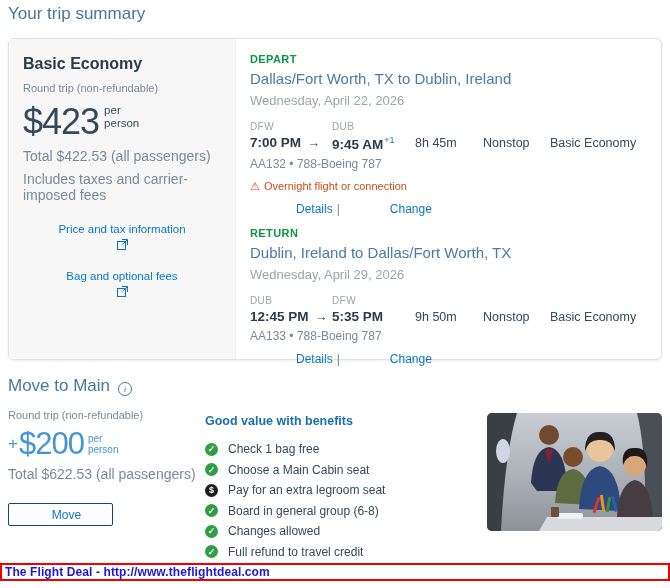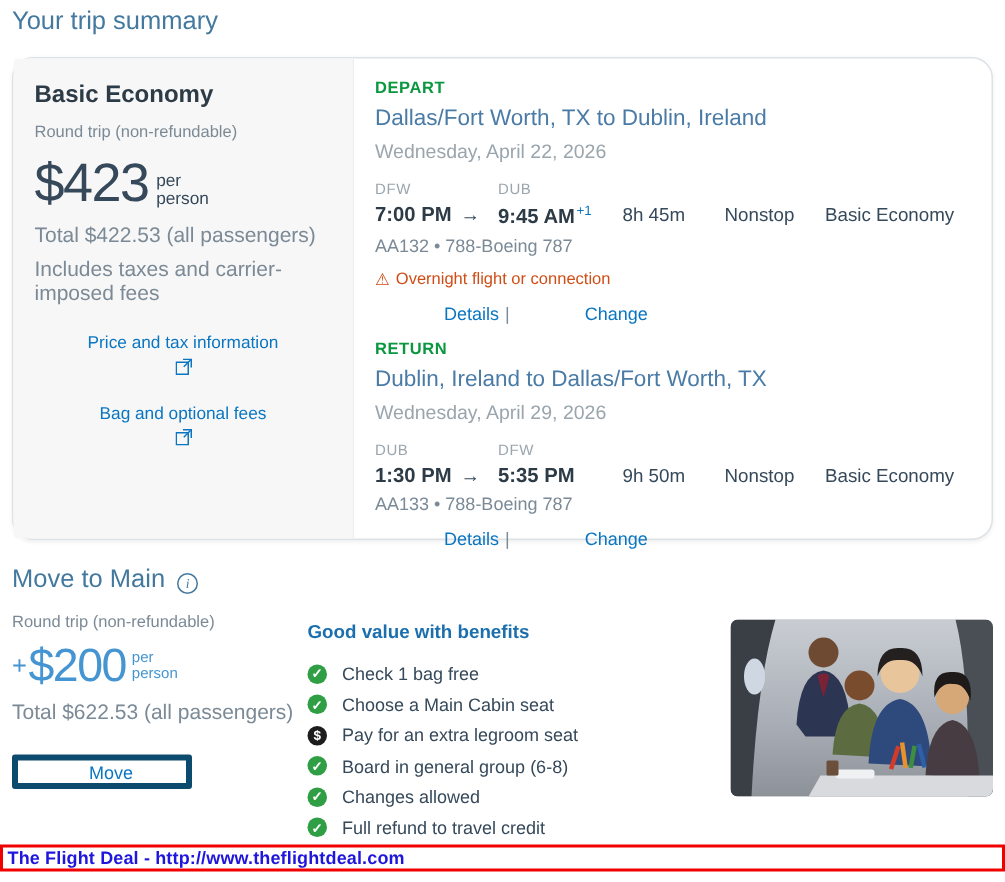--- a/index.html
+++ b/index.html
@@ -5,28 +5,28 @@
   * { margin:0; padding:0; box-sizing:border-box; }
   html,body { width:670px; height:588px; background:#ffffff;
     font-family:"Liberation Sans", sans-serif; color:#36495a; overflow:hidden; }
   body { position:relative; }
 
   
   .page-title { position:absolute; left:8px; top:4px; font-size:17px; font-weight:400; color:#44799f; }
 
   
   .trip-card { position:absolute; left:8px; top:38px; width:654px; height:322px;
-    background:#fff; border:1px solid #dde2e6; border-radius:14px;
+    background:#fff; border:1px solid #dde2e6; border-radius:6px;
     box-shadow:0 1px 3px rgba(0,0,0,.07); }
   .fare-panel { position:absolute; left:0; top:0; bottom:0; width:227px;
     background:#f7f7f7; border-right:1px solid #eceff1; border-radius:3px 0 0 3px;
     padding:16px 14px; }
   .fare-name { font-size:16px; font-weight:700; color:#2d3b47; margin-bottom:9px; }
   .fare-triptype { font-size:11px; color:#7b8a96; margin-bottom:10px; }
-  .fare-price-row { display:flex; align-items:flex-end; margin-bottom:8px; }
+  .fare-price-row { display:flex; align-items:flex-start; margin-bottom:8px; }
   .fare-price { font-size:36px; font-weight:300; color:#36495a; letter-spacing:-1px; line-height:1; }
   .per-person { font-size:11.5px; color:#36495a; line-height:1.1; margin-left:5px; }
   .fare-total, .fare-includes { font-size:14px; color:#7b8a96; margin-bottom:7px; }
   .panel-link { display:flex; align-items:center; gap:4px; font-size:11.5px; color:#0a76c2;
     margin-top:20px; cursor:pointer; text-decoration:none;flex-direction:column; }
   .ext-icon { width:11px; height:11px; display:inline-block; }
 
   
   .slice { position:absolute; left:241px; right:14px; }
   .slice-depart { top:14px; }
@@ -57,22 +57,22 @@
   .info-icon { width:14px; height:14px; border:1px solid #44799f; border-radius:50%;
     font-size:9px; color:#44799f; display:inline-flex; align-items:center; justify-content:center;
     font-family:"Liberation Serif", serif; font-style:italic; cursor:pointer; }
   .upsell-left { position:absolute; left:0; top:33px; width:190px; }
   .upsell-triptype { font-size:11px; color:#7b8a96; margin-bottom:7px; }
   .upsell-price-row { display:flex; align-items:center; margin-bottom:7px; }
   .plus-sign { font-size:17px; font-weight:300; color:#4595d2; margin-right:1px; }
   .upsell-price { font-size:31px; font-weight:300; color:#4595d2; letter-spacing:-1px; line-height:1; }
   .upsell-per { font-size:10px; color:#4595d2; line-height:1.1; margin-left:4px; }
   .upsell-total { font-size:14px; color:#7b8a96; }
-  .move-button { margin-top:21px; width:120px; height:23px; background:#fff;
-    border:4px solid #0c4a6e; border-radius:2px; color:#0a76c2; font-size:12px;
+  .move-button { margin-top:21px; width:105px; height:23px; background:#fff;
+    border:1px solid #0c4a6e; border-radius:2px; color:#0a76c2; font-size:12px;
     font-family:"Liberation Sans", sans-serif; cursor:pointer;padding-left:12px; }
 
   .benefits { position:absolute; left:197px; top:38px; width:270px; }
   .benefits-title { font-size:12.5px; font-weight:700; color:#1b6fae; margin-bottom:11px; }
   .benefit-item { display:flex; align-items:center; gap:10px; height:20.5px; }
   .benefit-icon { width:13px; height:13px; border-radius:50%; color:#fff; font-size:9px;
     display:inline-flex; align-items:center; justify-content:center; flex:0 0 13px; font-weight:700; }
   .benefit-icon[data-icon="check"]  { background:#2f9e44; }
   .benefit-icon[data-icon="dollar"] { background:#1d1d1d; }
   .benefit-label { font-size:12px; color:#36495a; }
@@ -155,21 +155,21 @@
   </div>
 
   <div class="slice slice-return">
     <div class="slice-direction">RETURN</div>
     <div class="slice-route">Dublin, Ireland to Dallas/Fort Worth, TX</div>
     <div class="slice-date">Wednesday, April 29, 2026</div>
     <div class="flight-row">
       <div class="col-origin">
         <div class="airport-code">DUB</div>
         <div class="flight-time">
-          <span>1:30 PM</span><span class="arrow-glyph">→</span>
+          <span>12:45 PM</span><span class="arrow-glyph">→</span>
         </div>
       </div>
       <div class="col-dest">
         <div class="airport-code">DFW</div>
         <div class="flight-time">
           <span>5:35 PM</span>
         </div>
       </div>
       <div class="col-dur">9h 50m</div>
       <div class="col-stops">Nonstop</div>

